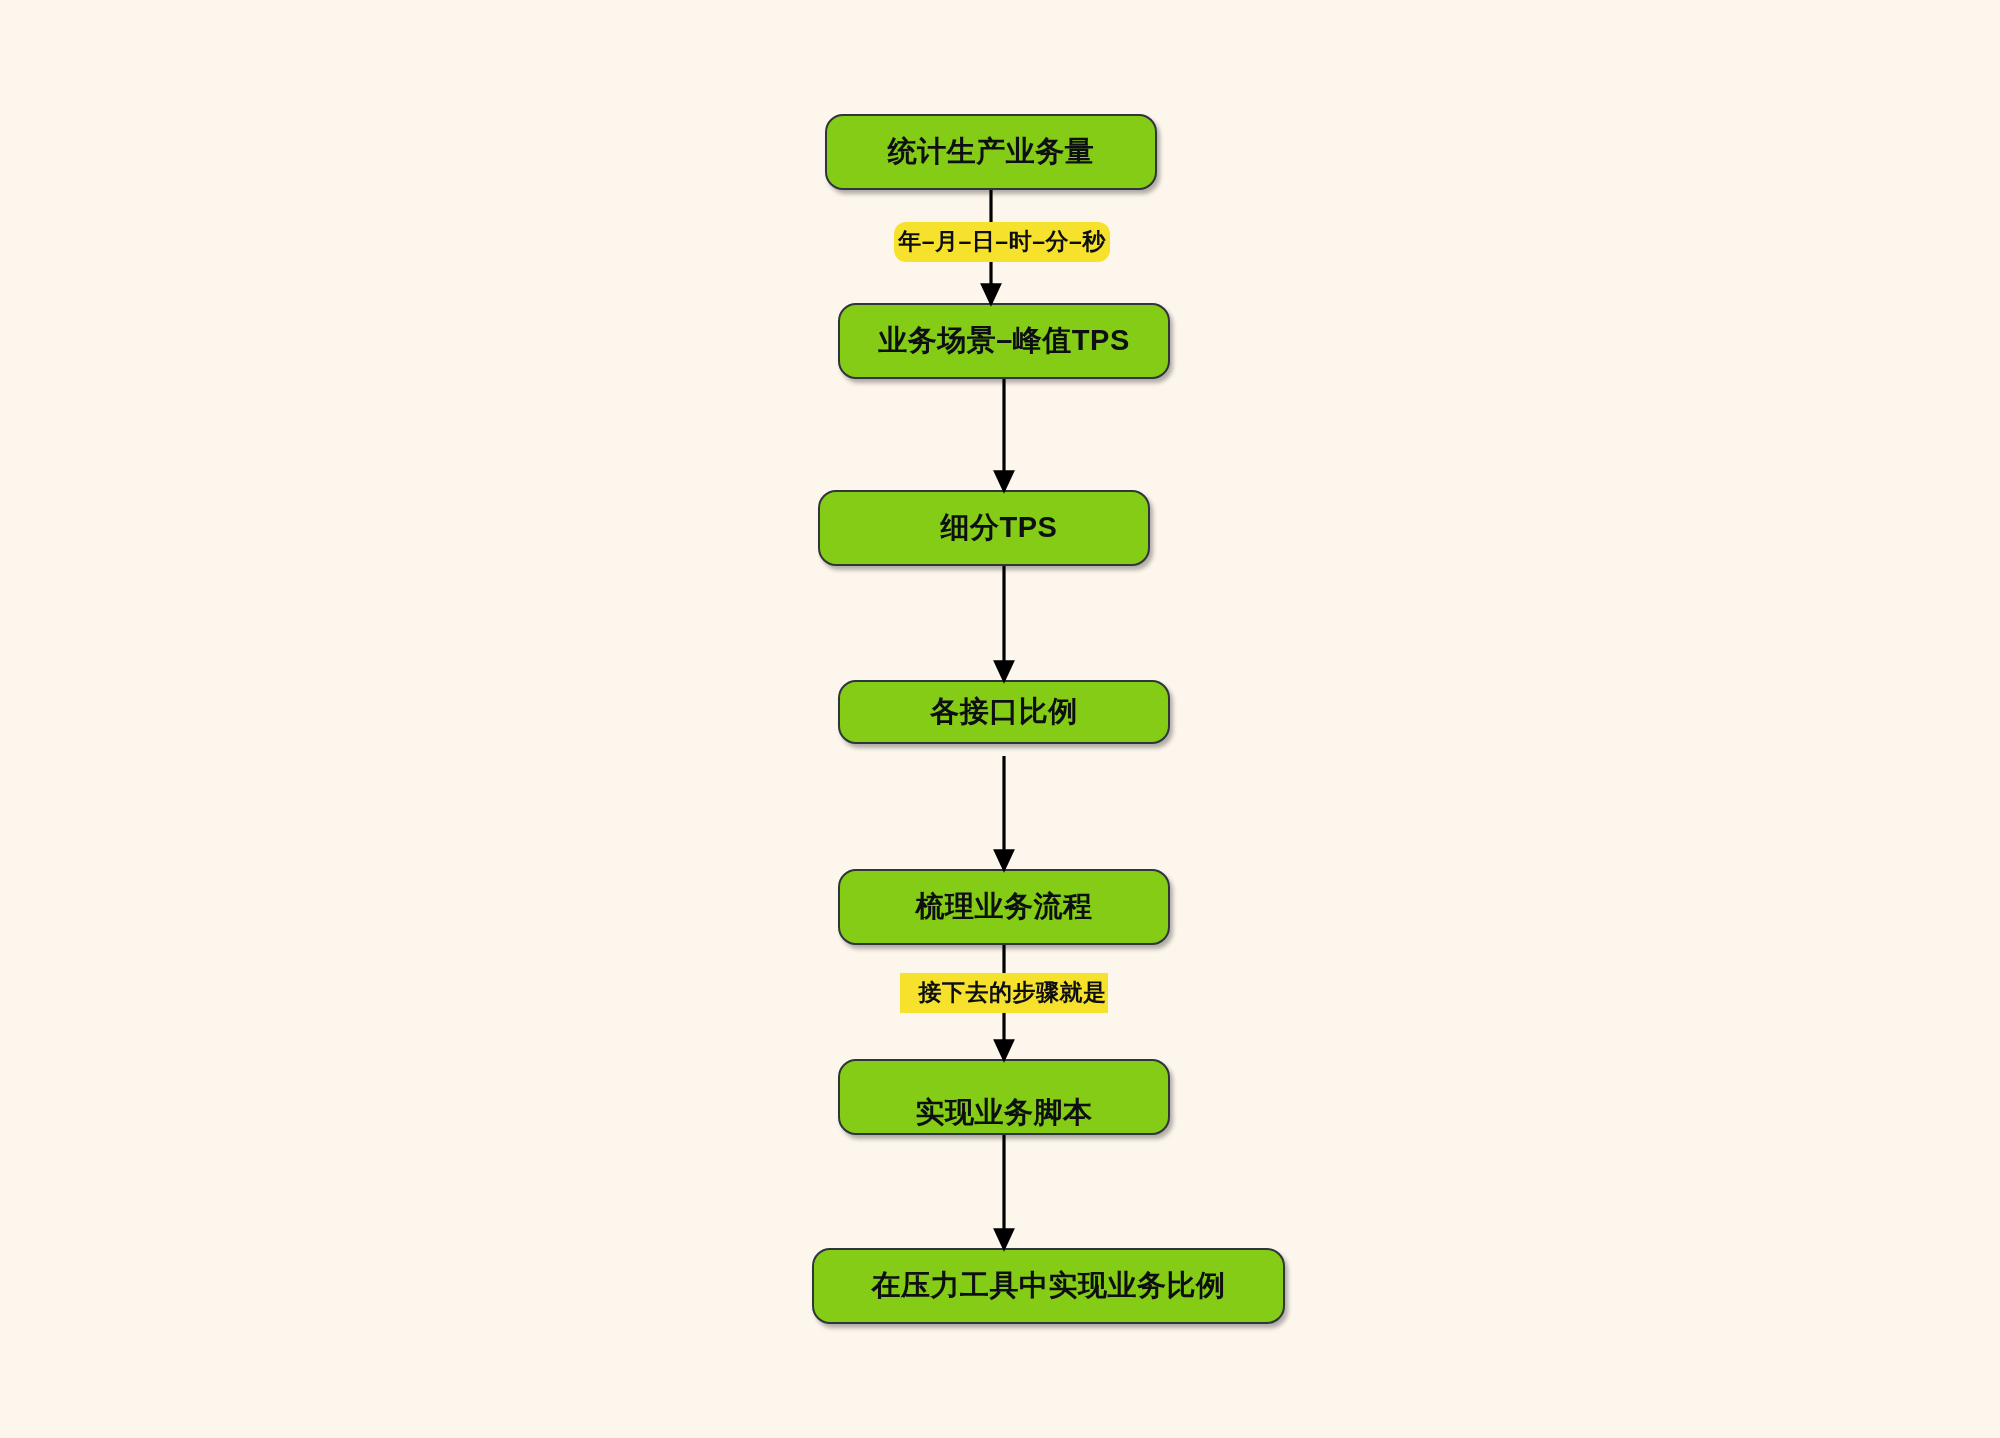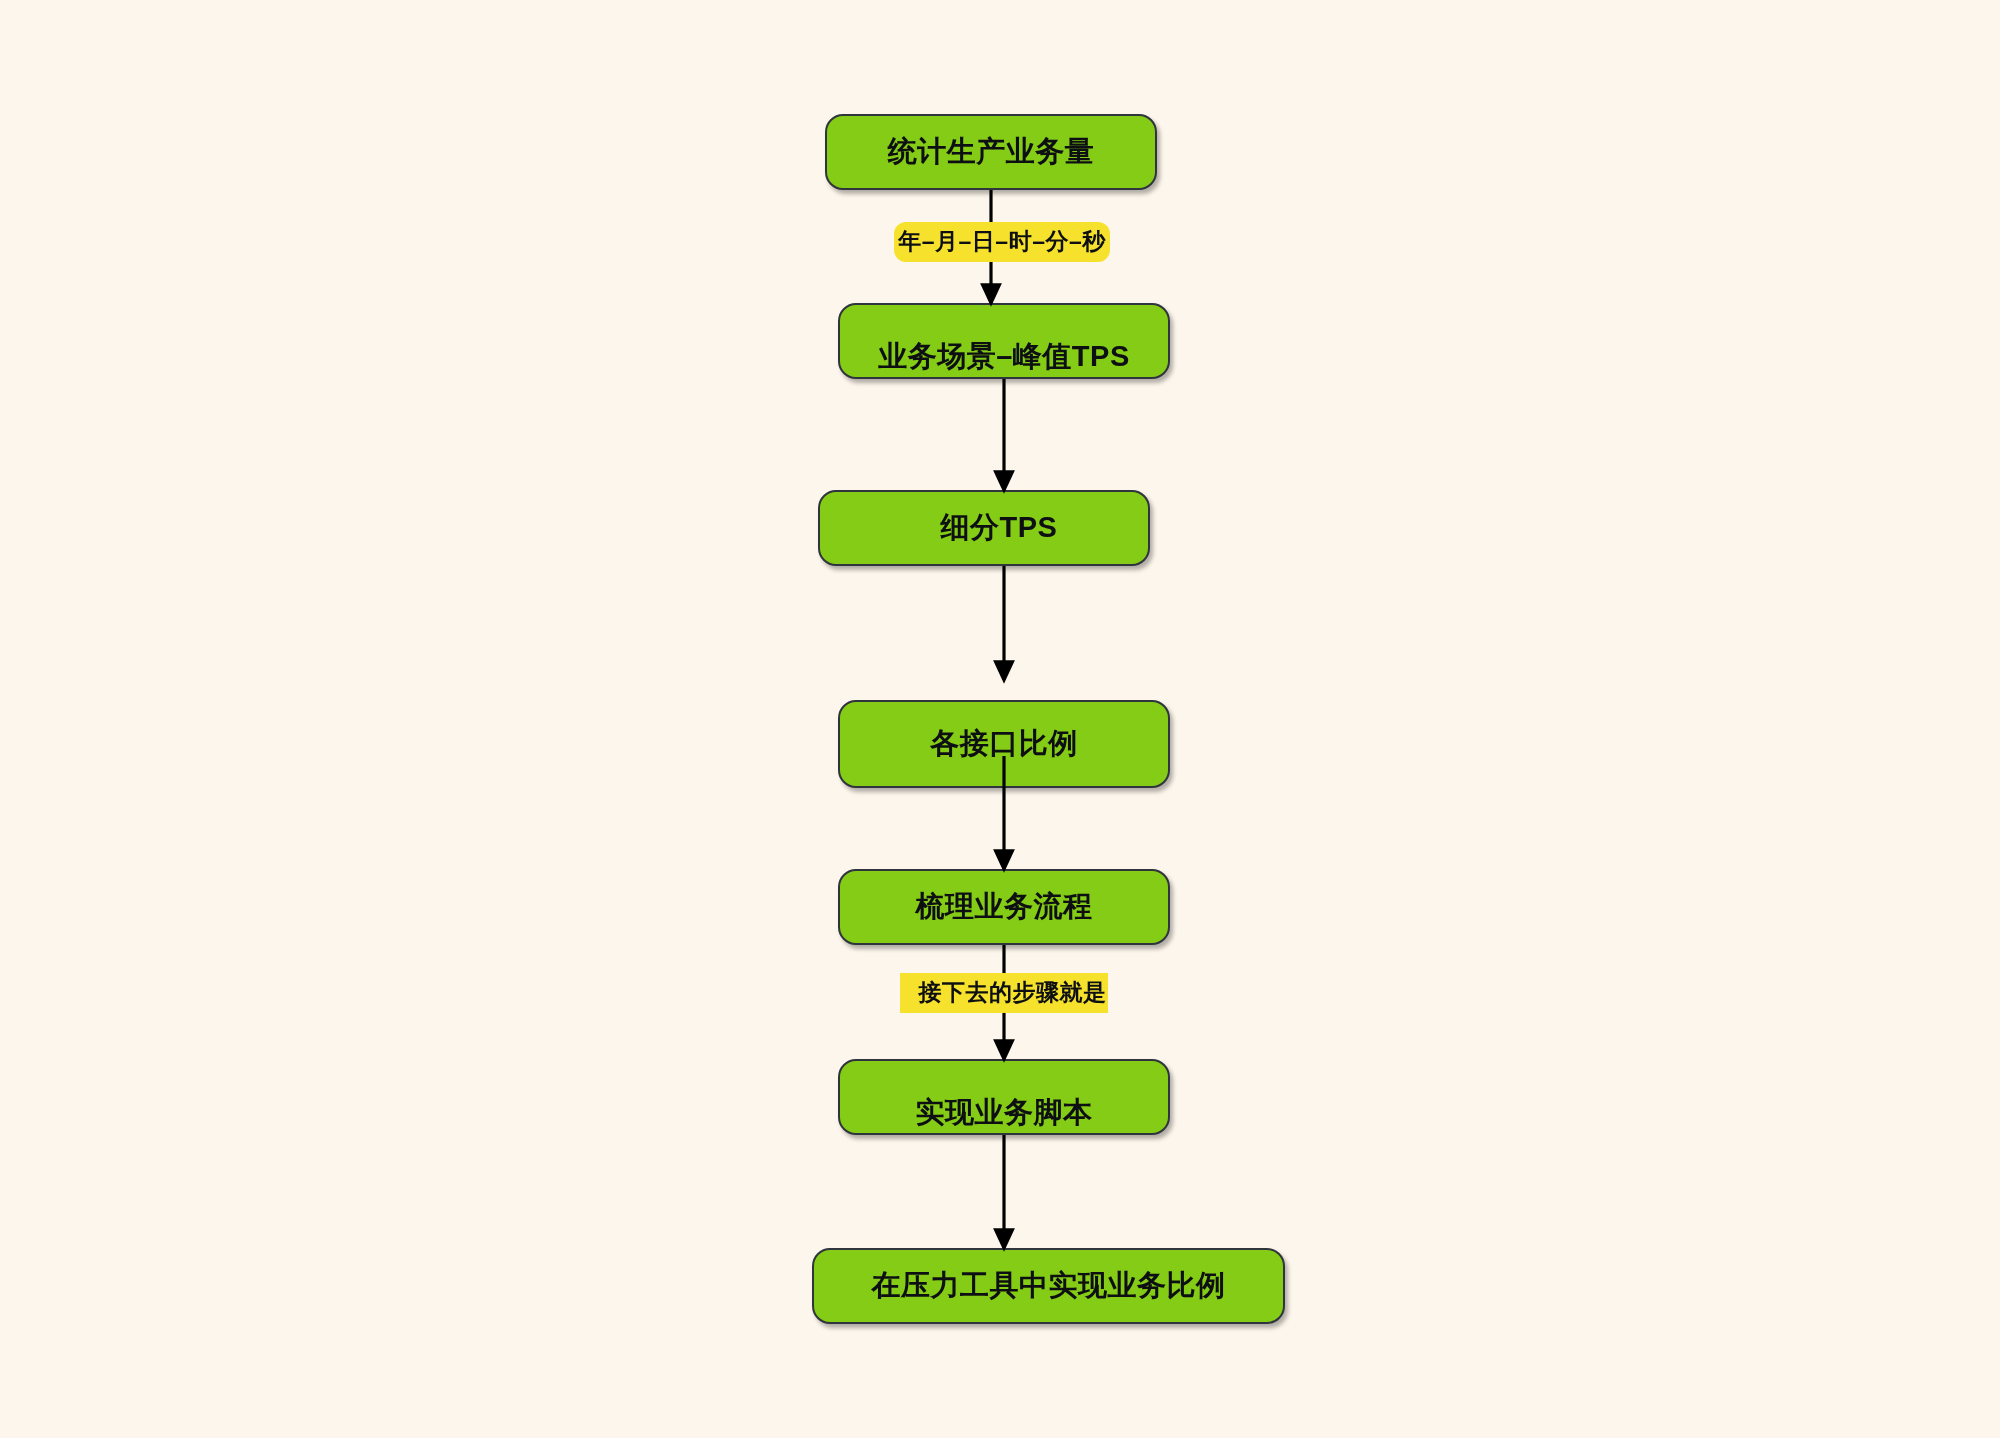--- a/index.html
+++ b/index.html
@@ -78,27 +78,27 @@
         <line x1="1004" y1="566" x2="1004" y2="680" stroke="#000000" stroke-width="3.2" marker-end="url(#arrowhead)"></line>
         <line x1="1004" y1="756" x2="1004" y2="869" stroke="#000000" stroke-width="3.2" marker-end="url(#arrowhead)"></line>
         <line x1="1004" y1="945" x2="1004" y2="1059" stroke="#000000" stroke-width="3.2" marker-end="url(#arrowhead)"></line>
         <line x1="1004" y1="1135" x2="1004" y2="1248" stroke="#000000" stroke-width="3.2" marker-end="url(#arrowhead)"></line>
       </g>
   </svg>
   <div id="nodes-layer">
       <div class="node" style="left: 825px; top: 114px; width: 332px; height: 76px;">
         <span>统计生产业务量</span>
       </div>
-      <div class="node" style="left: 838px; top: 303px; width: 332px; height: 76px; align-items: flex-end;">
+      <div class="node" style="left: 838px; top: 303px; width: 332px; height: 76px;">
         <span>业务场景–峰值TPS</span>
       </div>
       <div class="node" style="left: 818px; top: 490px; width: 332px; height: 76px; padding-left: 30px;">
         <span>细分TPS</span>
       </div>
-      <div class="node" style="left: 838px; top: 700px; width: 332px; height: 88px;">
+      <div class="node" style="left: 838px; top: 680px; width: 332px; height: 64px;">
         <span>各接口比例</span>
       </div>
       <div class="node" style="left: 838px; top: 869px; width: 332px; height: 76px; align-items: center;">
         <span>梳理业务流程</span>
       </div>
       <div class="node" style="left: 838px; top: 1059px; width: 332px; height: 76px; align-items: flex-end;">
         <span>实现业务脚本</span>
       </div>
       <div class="node" style="left: 812px; top: 1248px; width: 473px; height: 76px;">
         <span>在压力工具中实现业务比例</span>

